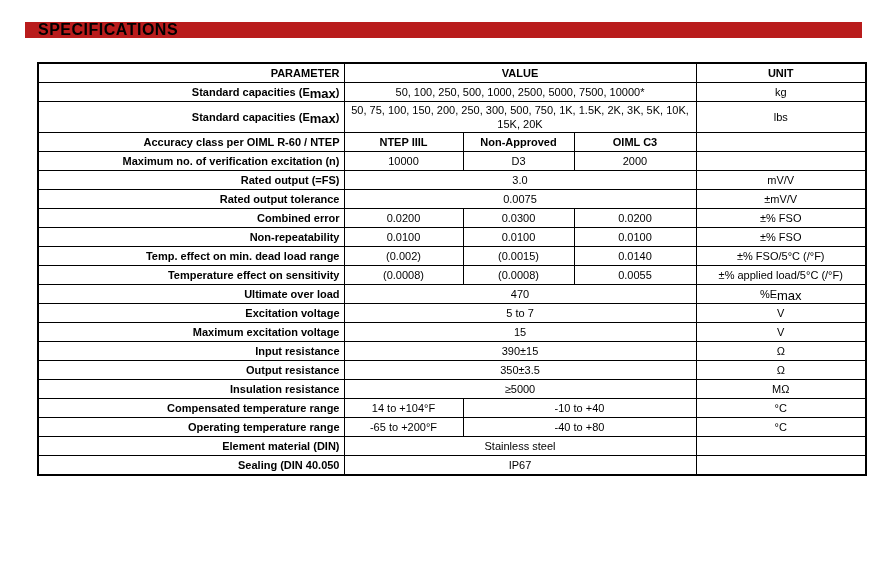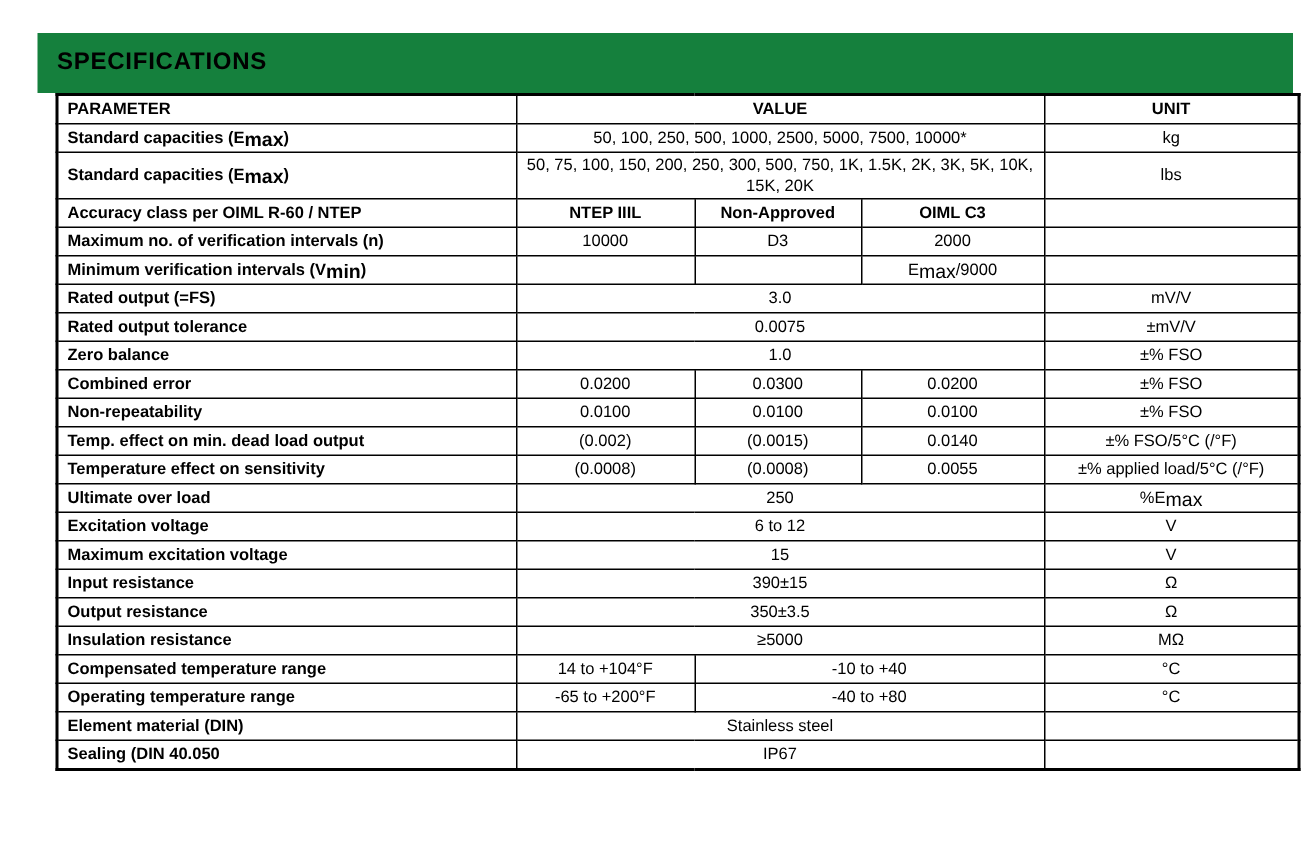--- a/index.html
+++ b/index.html
@@ -7,22 +7,22 @@
     position:relative;
     width:877px;height:563px;
     background:#ffffff;
     font-family:"Liberation Sans", sans-serif;
     color:#000000;
     overflow:hidden;
   }
   .title-bar{
     position:absolute;
     left:25px;top:22px;
-    width:837px;height:40px;
-    background:#15803d;
+    width:837px;height:16px;
+    background:#b91c1c;
     display:flex;align-items:center;
   }
   .title-bar .title{
     font-size:16px;
     font-weight:bold;
     letter-spacing:0.5px;
     padding-left:13px;
   }
   table.spec-table{
     position:absolute;
@@ -38,21 +38,21 @@
     height:16px;
     padding:1px 4px;
     text-align:center;
     vertical-align:middle;
     line-height:14px;
     overflow:hidden;
     white-space:normal;
   }
   .spec-table th{font-weight:bold;}
   .spec-table th.param, .spec-table td.param{
-    text-align:left;
+    text-align:right;
     font-weight:bold;
     padding-left:6px;
   }
   .spec-table td.val.bold{font-weight:bold;margin-left:31px;}
   .spec-table sub{
     font-size:13px;
     line-height:0;
     vertical-align:-2px;
   }
 </style>
@@ -90,84 +90,72 @@
           <td class="unit">lbs</td>
         </tr>
         <tr>
           <td class="param">Accuracy class per OIML R-60 / NTEP</td>
           <td class="val bold">NTEP IIIL</td>
           <td class="val bold">Non-Approved</td>
           <td class="val bold">OIML C3</td>
           <td class="unit"></td>
         </tr>
         <tr>
-          <td class="param">Maximum no. of verification intervals (n)</td>
+          <td class="param">Maximum no. of verification excitation (n)</td>
           <td class="val">10000</td>
           <td class="val">D3</td>
           <td class="val">2000</td>
           <td class="unit"></td>
         </tr>
         <tr>
-          <td class="param">Minimum verification intervals (V<sub>min</sub>)</td>
-          <td class="val"></td>
-          <td class="val"></td>
-          <td class="val">E<sub>max</sub>/9000</td>
-          <td class="unit"></td>
-        </tr>
-        <tr>
           <td class="param">Rated output (=FS)</td>
           <td class="val" colspan="3">3.0</td>
           <td class="unit">mV/V</td>
         </tr>
         <tr>
           <td class="param">Rated output tolerance</td>
           <td class="val" colspan="3">0.0075</td>
           <td class="unit">±mV/V</td>
-        </tr>
-        <tr>
-          <td class="param">Zero balance</td>
-          <td class="val" colspan="3">1.0</td>
-          <td class="unit">±% FSO</td>
         </tr>
         <tr>
           <td class="param">Combined error</td>
           <td class="val">0.0200</td>
           <td class="val">0.0300</td>
           <td class="val">0.0200</td>
           <td class="unit">±% FSO</td>
         </tr>
         <tr>
           <td class="param">Non-repeatability</td>
           <td class="val">0.0100</td>
           <td class="val">0.0100</td>
           <td class="val">0.0100</td>
           <td class="unit">±% FSO</td>
         </tr>
         <tr>
-          <td class="param">Temp. effect on min. dead load output</td>
+          <td class="param">Temp. effect on min. dead load range</td>
           <td class="val">(0.002)</td>
           <td class="val">(0.0015)</td>
           <td class="val">0.0140</td>
           <td class="unit">±% FSO/5°C (/°F)</td>
         </tr>
         <tr>
           <td class="param">Temperature effect on sensitivity</td>
           <td class="val">(0.0008)</td>
           <td class="val">(0.0008)</td>
           <td class="val">0.0055</td>
           <td class="unit">±% applied load/5°C (/°F)</td>
         </tr>
         <tr>
           <td class="param">Ultimate over load</td>
-          <td class="val" colspan="3">250</td>
+          <td class="val" colspan="3">470</td>
           <td class="unit">%E<sub>max</sub></td>
         </tr>
         <tr>
           <td class="param">Excitation voltage</td>
-          <td class="val" colspan="3">6 to 12</td>
+          <td class="val" colspan="3">5 to 7</td>
           <td class="unit">V</td>
         </tr>
         <tr>
           <td class="param">Maximum excitation voltage</td>
           <td class="val" colspan="3">15</td>
           <td class="unit">V</td>
         </tr>
         <tr>
           <td class="param">Input resistance</td>
           <td class="val" colspan="3">390±15</td>

